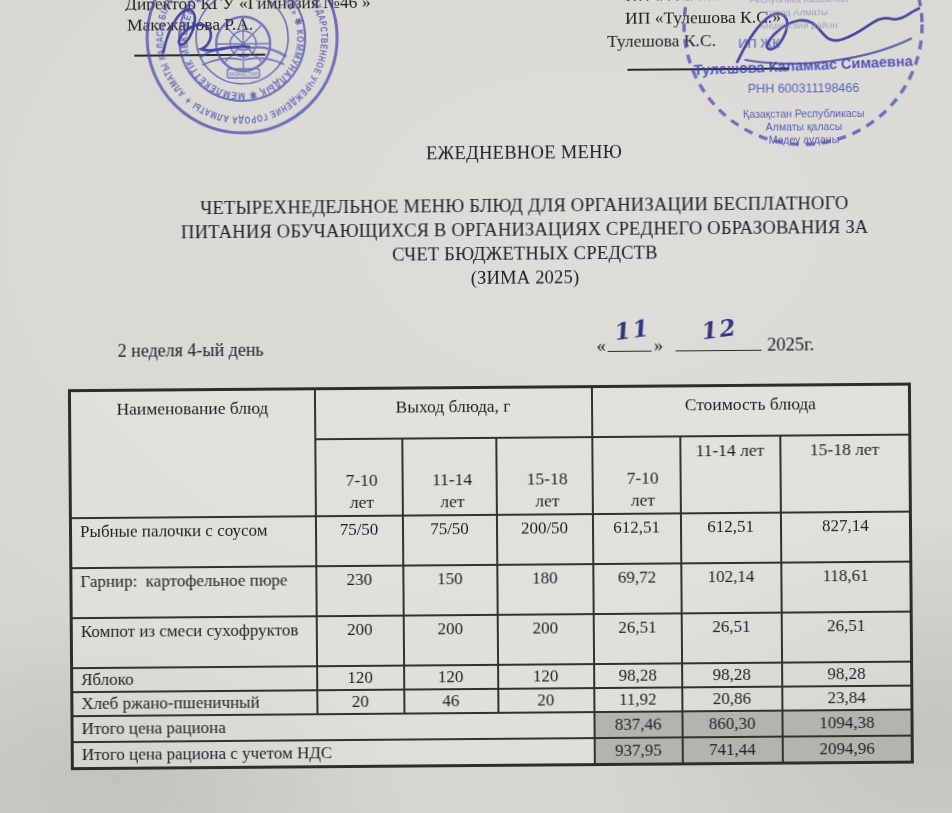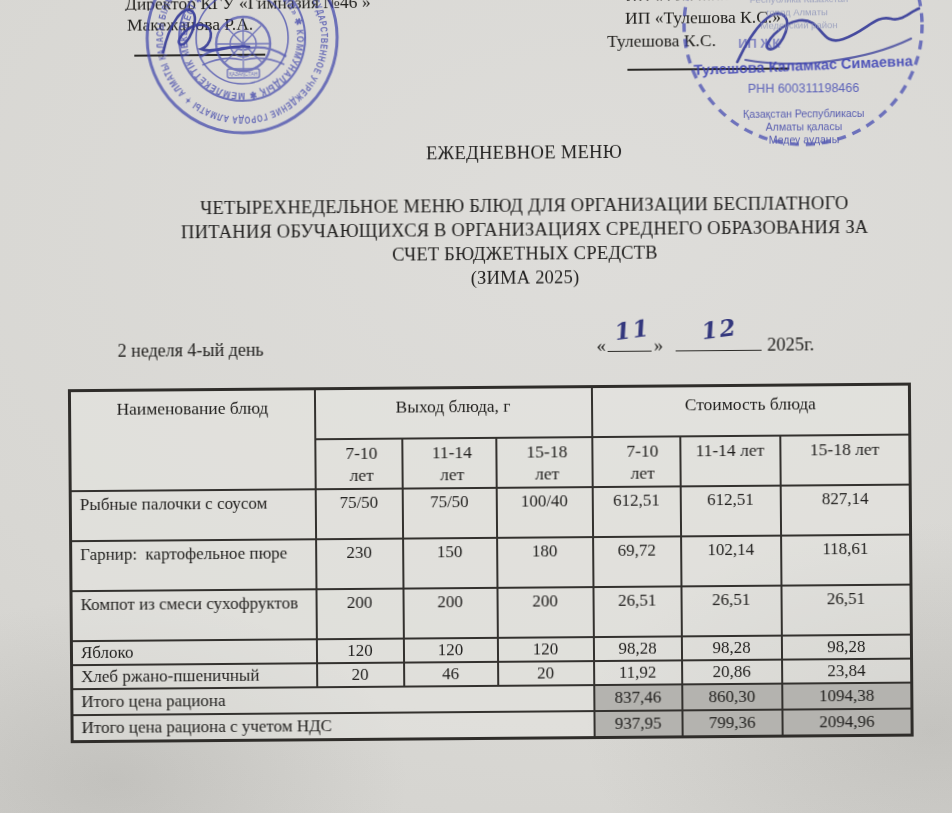--- a/index.html
+++ b/index.html
@@ -64,21 +64,21 @@
   tr.hrow2{height:46px;}
   tr.tall{height:50px;}
   tr.slim{height:24px;}
   tr.slim td{padding-top:0;padding-bottom:0;}
   tr.totalrow{height:26px;}
   tr.totalrow td{padding-top:1px;padding-bottom:1px;}
   .bold{font-weight:bold;}
   .cen{text-align:center;}
   .namecell{text-align:left;padding-left:8px !important;white-space:pre-wrap;}
   .subh{padding-left:11px !important;}
-  .narrow{display:inline-block;max-width:3.0em;}
+  .narrow{display:inline-block;max-width:3.0em;margin-top:27px;}
   .gray{background:#b4b3af;font-weight:bold;text-align:center;}
   .totlabel{text-align:left;padding-left:8px !important;font-size:17.5px;}
 
   
   .stampsvg{position:absolute;opacity:.88;}
   .inksvg{position:absolute;}
 </style>
 </head>
 <body>
 
@@ -183,21 +183,21 @@
           <th class="subh" style="padding-left:18px !important;"><span class="narrow">7-10 лет</span></th>
           <th class="cen" style="vertical-align:top;">11-14 лет</th>
           <th class="cen" style="vertical-align:top;">15-18 лет</th>
         </tr>
       </thead>
       <tbody>
         <tr class="tall">
           <td class="namecell">Рыбные палочки с соусом</td>
           <td class="cen">75/50</td>
           <td class="cen">75/50</td>
-          <td class="cen">100/40</td>
+          <td class="cen">200/50</td>
           <td class="cen">612,51</td>
           <td class="cen">612,51</td>
           <td class="cen">827,14</td>
         </tr>
         <tr class="tall">
           <td class="namecell">Гарнир:  картофельное пюре</td>
           <td class="cen">230</td>
           <td class="cen">150</td>
           <td class="cen">180</td>
           <td class="cen">69,72</td>
@@ -233,20 +233,20 @@
         </tr>
         <tr class="totalrow">
           <td colspan="4" class="totlabel">Итого цена рациона</td>
           <td class="gray">837,46</td>
           <td class="gray">860,30</td>
           <td class="gray">1094,38</td>
         </tr>
         <tr class="totalrow">
           <td colspan="4" class="totlabel">Итого цена рациона с учетом НДС</td>
           <td class="gray">937,95</td>
-          <td class="gray">799,36</td>
+          <td class="gray">741,44</td>
           <td class="gray">2094,96</td>
         </tr>
       </tbody>
     </table>
 
   </div>
 </div>
 
 </body></html>

